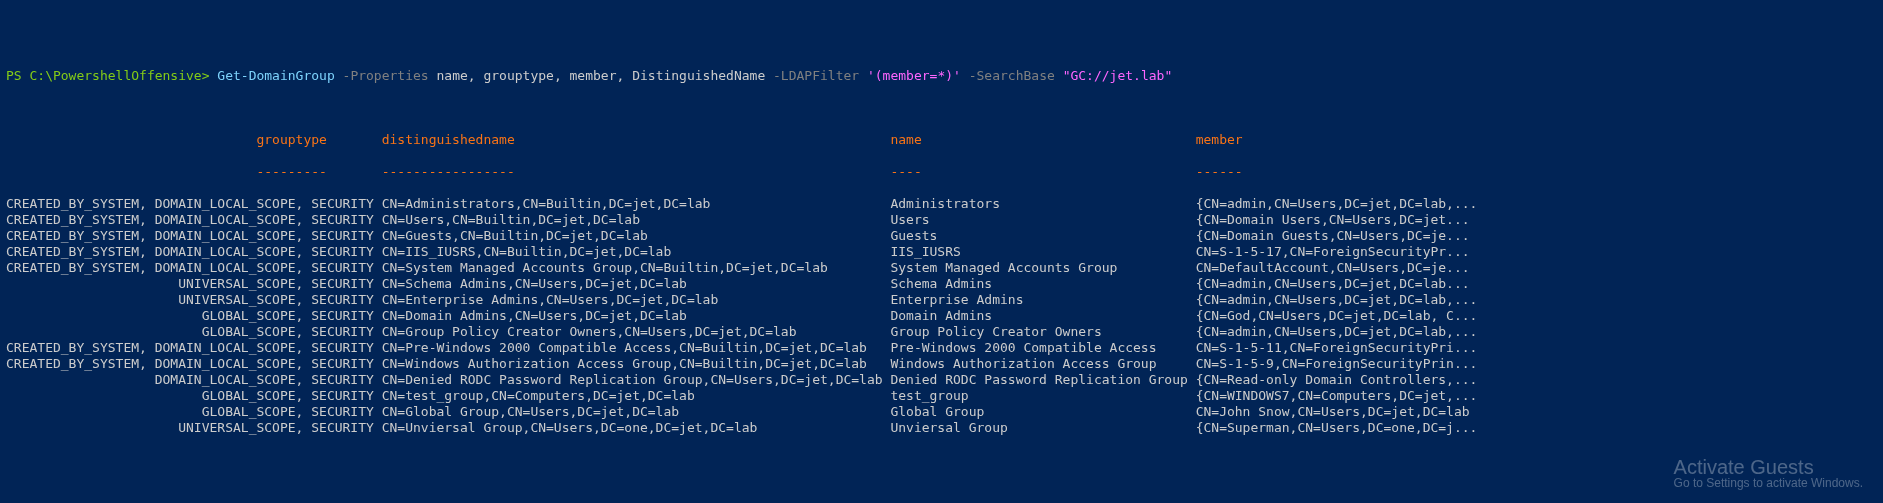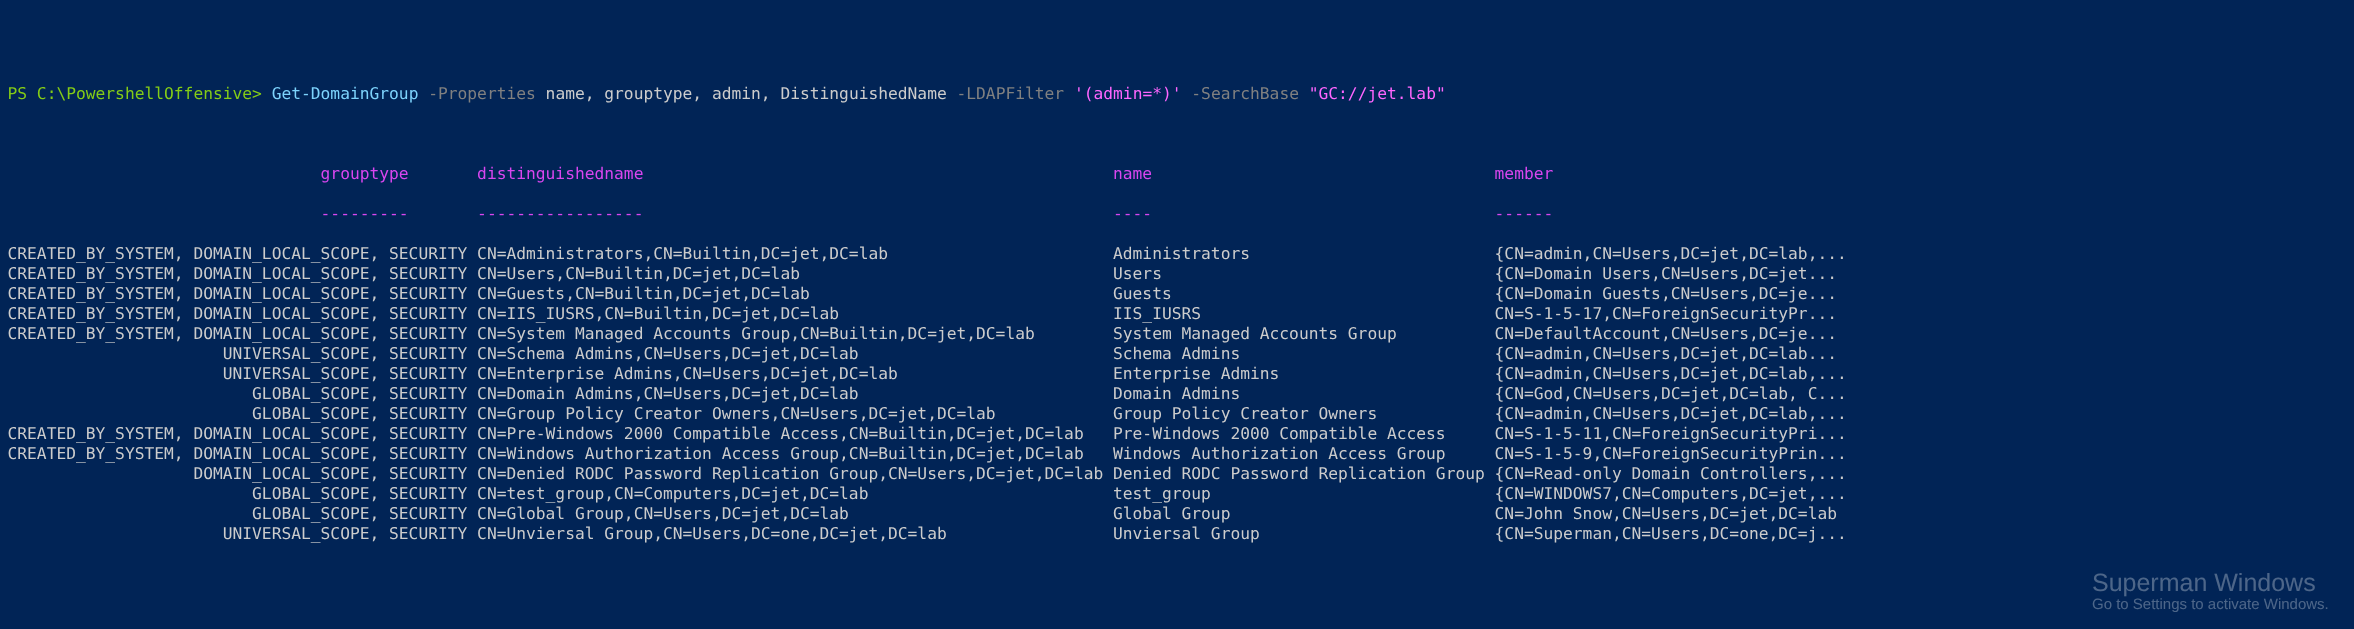--- a/index.html
+++ b/index.html
@@ -14,53 +14,53 @@
     overflow: hidden;
     width: 1883px;
     height: 503px;
     box-sizing: border-box;
     position: relative;
   }
   .white   { color: #84cc16; }
   .gray    { color: #808080; }
   .yellow  { color: #7dd3fc; }
   .magenta { color: #ff66ff; }
-  .green   { color: #d946ef; }
+  .green   { color: #f97316; }
   .watermark {
     position: absolute;
     right: 20px;
     bottom: 12px;
     text-align: left;
     color: rgba(255,255,255,0.30);
     font-family: "Segoe UI", Tahoma, sans-serif;
     white-space: normal;
   }
   .watermark .title { font-size: 20px; font-weight: 400; }
   .watermark .sub   { font-size: 12px; }
 </style>
 </head>
 <body>
 
 
 
-<div id="line-prompt1"><span class="white">PS C:\PowershellOffensive&gt; </span><span class="yellow">Get-DomainGroup</span><span class="gray"> -Properties </span><span>name, grouptype, admin, DistinguishedName</span><span class="gray"> -LDAPFilter </span><span class="magenta">'(admin=*)'</span><span class="gray"> -SearchBase </span><span class="magenta">"GC://jet.lab"</span></div>
+<div id="line-prompt1"><span class="white">PS C:\PowershellOffensive&gt; </span><span class="yellow">Get-DomainGroup</span><span class="gray"> -Properties </span><span>name, grouptype, member, DistinguishedName</span><span class="gray"> -LDAPFilter </span><span class="magenta">'(member=*)'</span><span class="gray"> -SearchBase </span><span class="magenta">"GC://jet.lab"</span></div>
 <div> </div>
 <div id="line-header" class="green">                                grouptype       distinguishedname                                                name                                   member</div>
 <div id="line-underl" class="green">                                ---------       -----------------                                                ----                                   ------</div>
 <div id="rows-block"><div>CREATED_BY_SYSTEM, DOMAIN_LOCAL_SCOPE, SECURITY CN=Administrators,CN=Builtin,DC=jet,DC=lab                       Administrators                         {CN=admin,CN=Users,DC=jet,DC=lab,...</div><div>CREATED_BY_SYSTEM, DOMAIN_LOCAL_SCOPE, SECURITY CN=Users,CN=Builtin,DC=jet,DC=lab                                Users                                  {CN=Domain Users,CN=Users,DC=jet...</div><div>CREATED_BY_SYSTEM, DOMAIN_LOCAL_SCOPE, SECURITY CN=Guests,CN=Builtin,DC=jet,DC=lab                               Guests                                 {CN=Domain Guests,CN=Users,DC=je...</div><div>CREATED_BY_SYSTEM, DOMAIN_LOCAL_SCOPE, SECURITY CN=IIS_IUSRS,CN=Builtin,DC=jet,DC=lab                            IIS_IUSRS                              CN=S-1-5-17,CN=ForeignSecurityPr...</div><div>CREATED_BY_SYSTEM, DOMAIN_LOCAL_SCOPE, SECURITY CN=System Managed Accounts Group,CN=Builtin,DC=jet,DC=lab        System Managed Accounts Group          CN=DefaultAccount,CN=Users,DC=je...</div><div>                      UNIVERSAL_SCOPE, SECURITY CN=Schema Admins,CN=Users,DC=jet,DC=lab                          Schema Admins                          {CN=admin,CN=Users,DC=jet,DC=lab...</div><div>                      UNIVERSAL_SCOPE, SECURITY CN=Enterprise Admins,CN=Users,DC=jet,DC=lab                      Enterprise Admins                      {CN=admin,CN=Users,DC=jet,DC=lab,...</div><div>                         GLOBAL_SCOPE, SECURITY CN=Domain Admins,CN=Users,DC=jet,DC=lab                          Domain Admins                          {CN=God,CN=Users,DC=jet,DC=lab, C...</div><div>                         GLOBAL_SCOPE, SECURITY CN=Group Policy Creator Owners,CN=Users,DC=jet,DC=lab            Group Policy Creator Owners            {CN=admin,CN=Users,DC=jet,DC=lab,...</div><div>CREATED_BY_SYSTEM, DOMAIN_LOCAL_SCOPE, SECURITY CN=Pre-Windows 2000 Compatible Access,CN=Builtin,DC=jet,DC=lab   Pre-Windows 2000 Compatible Access     CN=S-1-5-11,CN=ForeignSecurityPri...</div><div>CREATED_BY_SYSTEM, DOMAIN_LOCAL_SCOPE, SECURITY CN=Windows Authorization Access Group,CN=Builtin,DC=jet,DC=lab   Windows Authorization Access Group     CN=S-1-5-9,CN=ForeignSecurityPrin...</div><div>                   DOMAIN_LOCAL_SCOPE, SECURITY CN=Denied RODC Password Replication Group,CN=Users,DC=jet,DC=lab Denied RODC Password Replication Group {CN=Read-only Domain Controllers,...</div><div>                         GLOBAL_SCOPE, SECURITY CN=test_group,CN=Computers,DC=jet,DC=lab                         test_group                             {CN=WINDOWS7,CN=Computers,DC=jet,...</div><div>                         GLOBAL_SCOPE, SECURITY CN=Global Group,CN=Users,DC=jet,DC=lab                           Global Group                           CN=John Snow,CN=Users,DC=jet,DC=lab</div><div>                      UNIVERSAL_SCOPE, SECURITY CN=Unviersal Group,CN=Users,DC=one,DC=jet,DC=lab                 Unviersal Group                        {CN=Superman,CN=Users,DC=one,DC=j...</div></div>
 <div> </div>
 <div> </div>
 
 
 
 
 
 
 
 
 
 <div class="watermark">
-  <div class="title">Superman Windows</div>
+  <div class="title">Activate Guests</div>
   <div class="sub">Go to Settings to activate Windows.</div>
 </div>
 
 
 
 
 </body></html>

